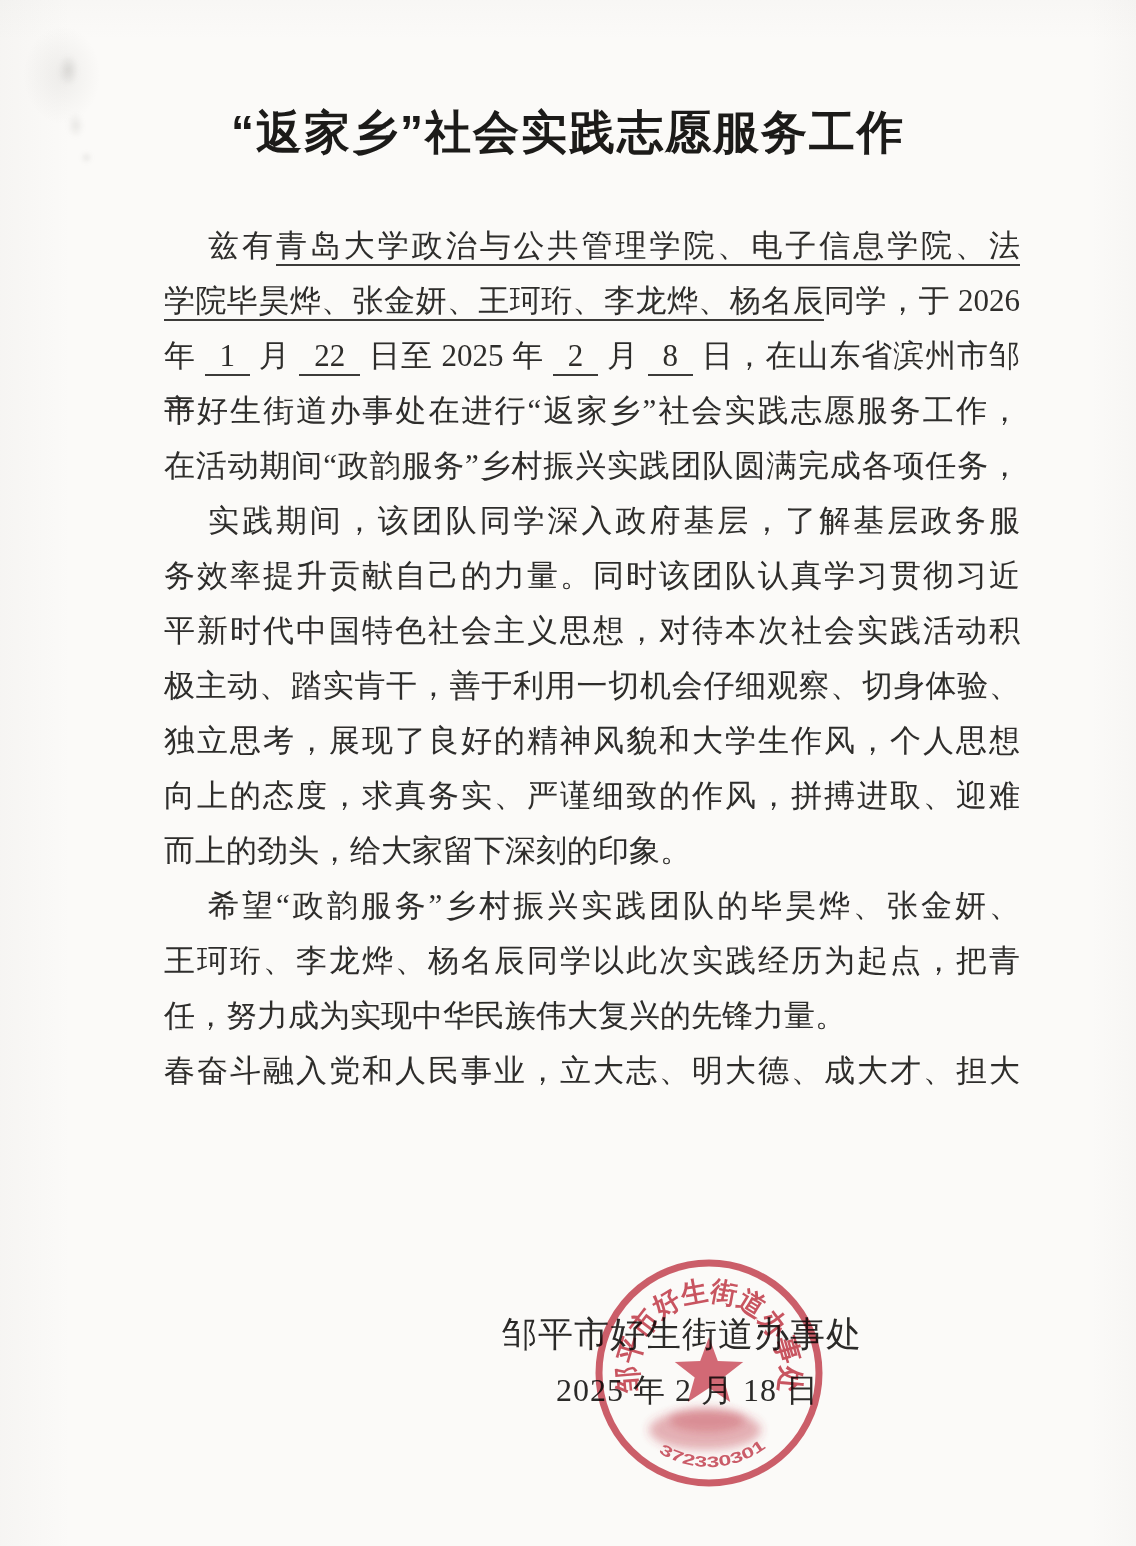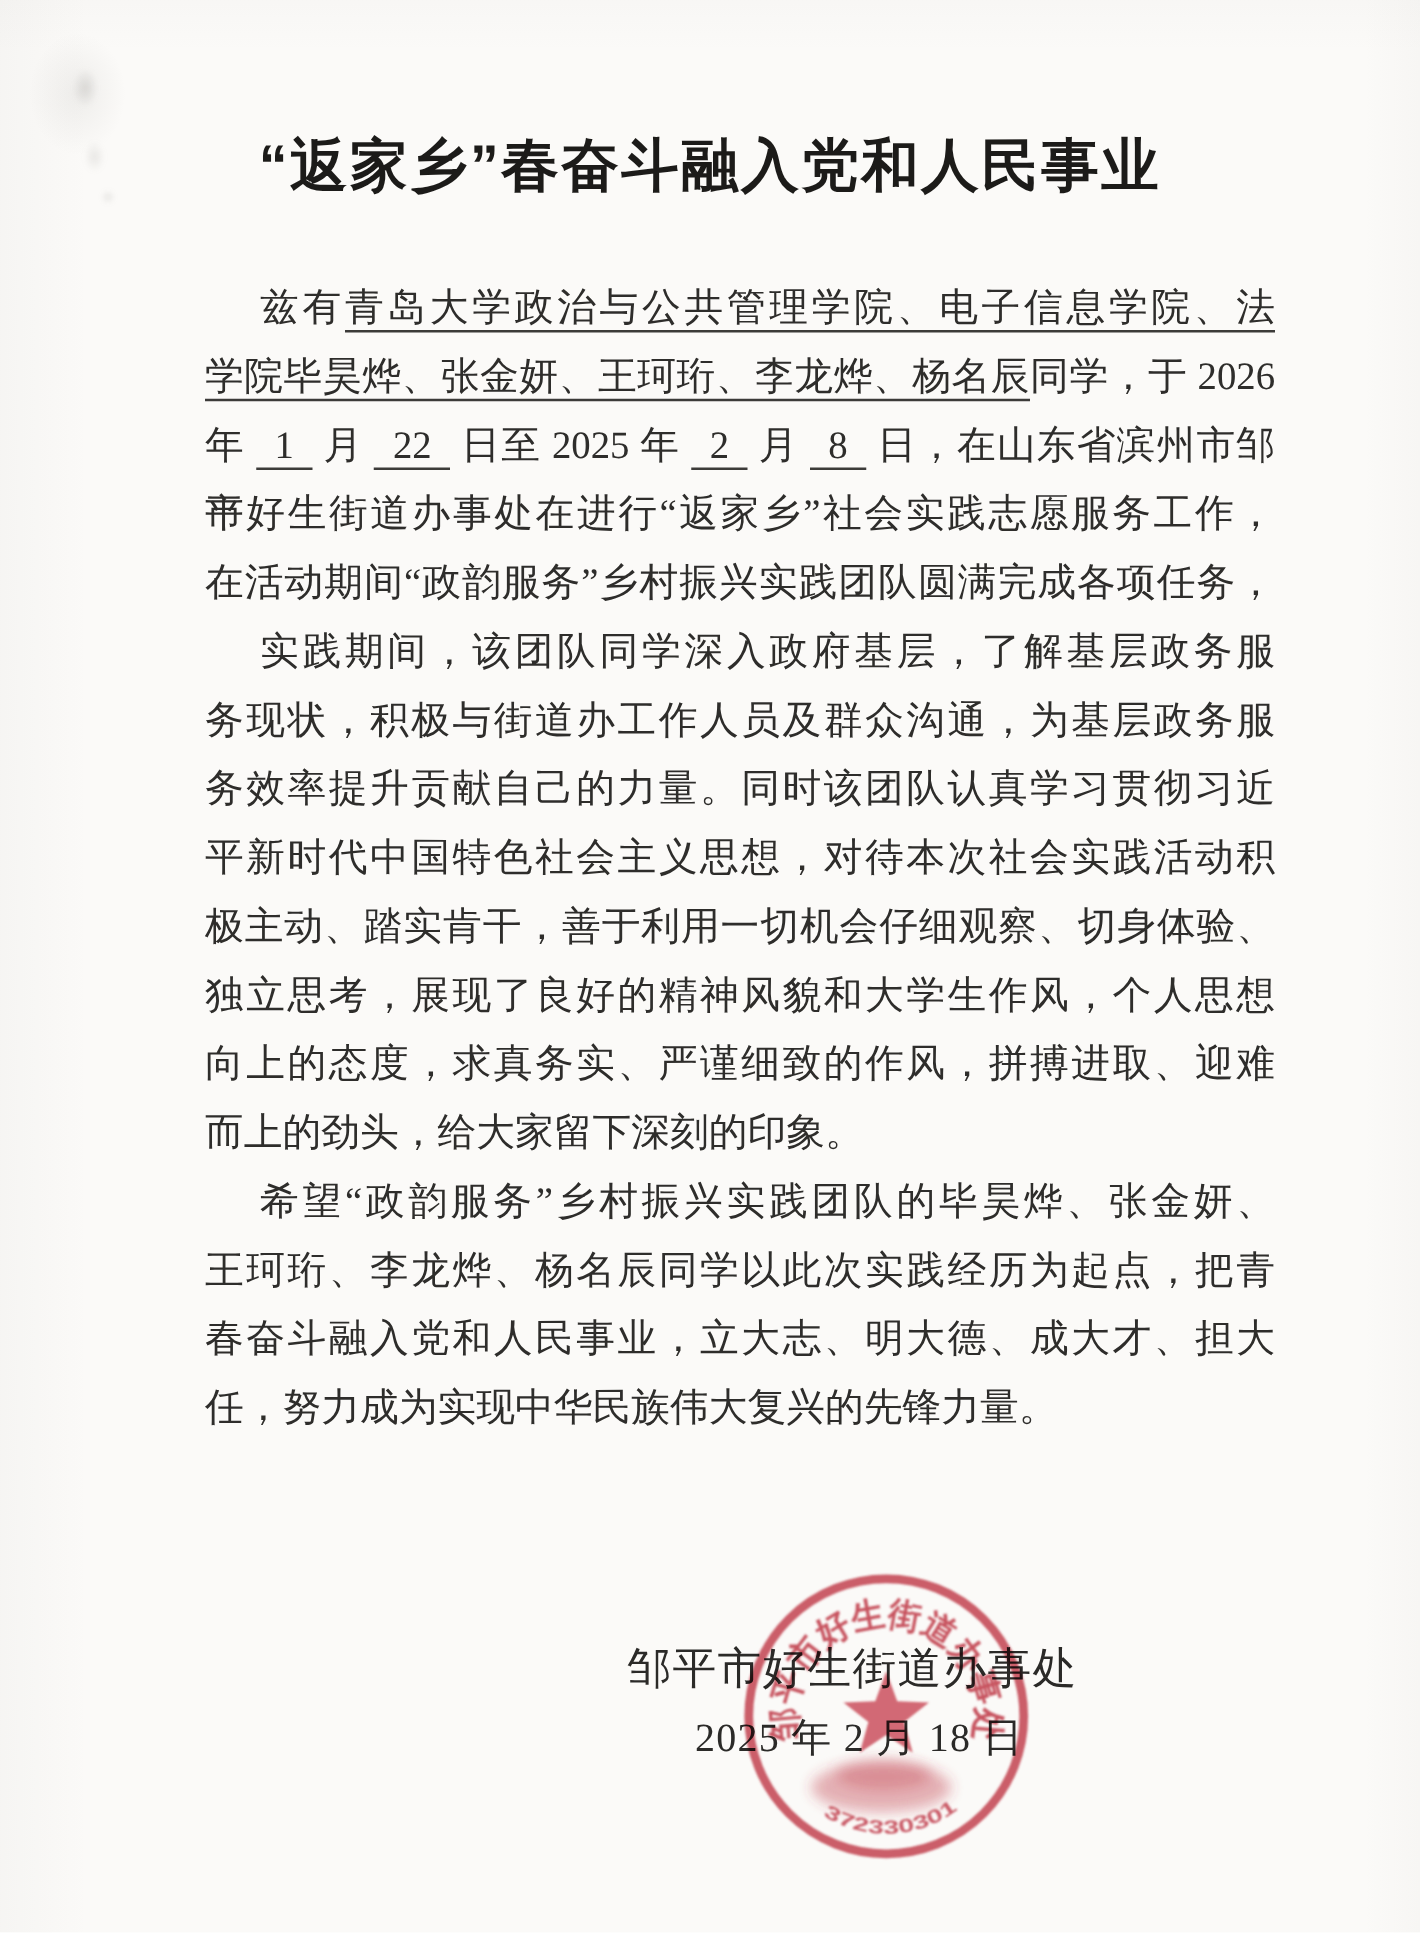--- a/index.html
+++ b/index.html
@@ -77,40 +77,39 @@
     font-weight:bold;
   }
 </style>
 </head>
 <body>
 
 <div class="page">
 
   <div class="smudge"></div>
 
-  <div class="title">“返家乡”春奋斗融入党和人民事业</div>
+  <div class="title">“返家乡”社会实践志愿服务工作</div>
 
   <div class="body">
       <div class="line indent"><span>兹有</span><span class="u">青岛大学政治与公共管理学院、电子信息学院、法</span></div>
       <div class="line"><span class="u">学院毕昊烨、张金妍、王珂珩、李龙烨、杨名辰</span><span>同学，于 2026</span></div>
       <div class="line"><span>年 </span><span class="u pad">1</span><span> 月 </span><span class="u pad">22</span><span> 日至 2025 年 </span><span class="u pad">2</span><span> 月 </span><span class="u pad">8</span><span> 日，在山东省滨州市邹平</span></div>
       <div class="line"><span>市好生街道办事处在进行“返家乡”社会实践志愿服务工作，</span></div>
       <div class="line"><span>在活动期间“政韵服务”乡村振兴实践团队圆满完成各项任务，</span></div>
       <div class="line indent"><span>实践期间，该团队同学深入政府基层，了解基层政务服</span></div>
-      <div class="line"><span>务现状，积极与街道办工作人员及群众沟通，为基层政务服</span></div>
       <div class="line"><span>务效率提升贡献自己的力量。同时该团队认真学习贯彻习近</span></div>
       <div class="line"><span>平新时代中国特色社会主义思想，对待本次社会实践活动积</span></div>
       <div class="line"><span>极主动、踏实肯干，善于利用一切机会仔细观察、切身体验、</span></div>
       <div class="line"><span>独立思考，展现了良好的精神风貌和大学生作风，个人思想</span></div>
       <div class="line"><span>向上的态度，求真务实、严谨细致的作风，拼搏进取、迎难</span></div>
       <div class="line last"><span>而上的劲头，给大家留下深刻的印象。</span></div>
       <div class="line indent"><span>希望“政韵服务”乡村振兴实践团队的毕昊烨、张金妍、</span></div>
       <div class="line"><span>王珂珩、李龙烨、杨名辰同学以此次实践经历为起点，把青</span></div>
+      <div class="line last"><span>任，努力成为实现中华民族伟大复兴的先锋力量。</span></div>
       <div class="line"><span>春奋斗融入党和人民事业，立大志、明大德、成大才、担大</span></div>
-      <div class="line last"><span>任，努力成为实现中华民族伟大复兴的先锋力量。</span></div>
     </div>
 
   <div class="signature">邹平市好生街道办事处</div>
   <div class="sig-date">2025 年 2 月 18 日</div>
 
   <svg class="seal" width="240" height="240" viewBox="0 0 240 240" aria-hidden="true">
     <defs>
       <path id="arcTop" d="M 50.5,138.6 A 72,72 0 1 1 189.5,138.6" fill="none"></path>
       <path id="arcBottom" d="M 66.1,197 A 94,94 0 0 0 173.9,197" fill="none"></path>
       <filter id="smudgeBlur" x="-50%" y="-50%" width="200%" height="200%">

